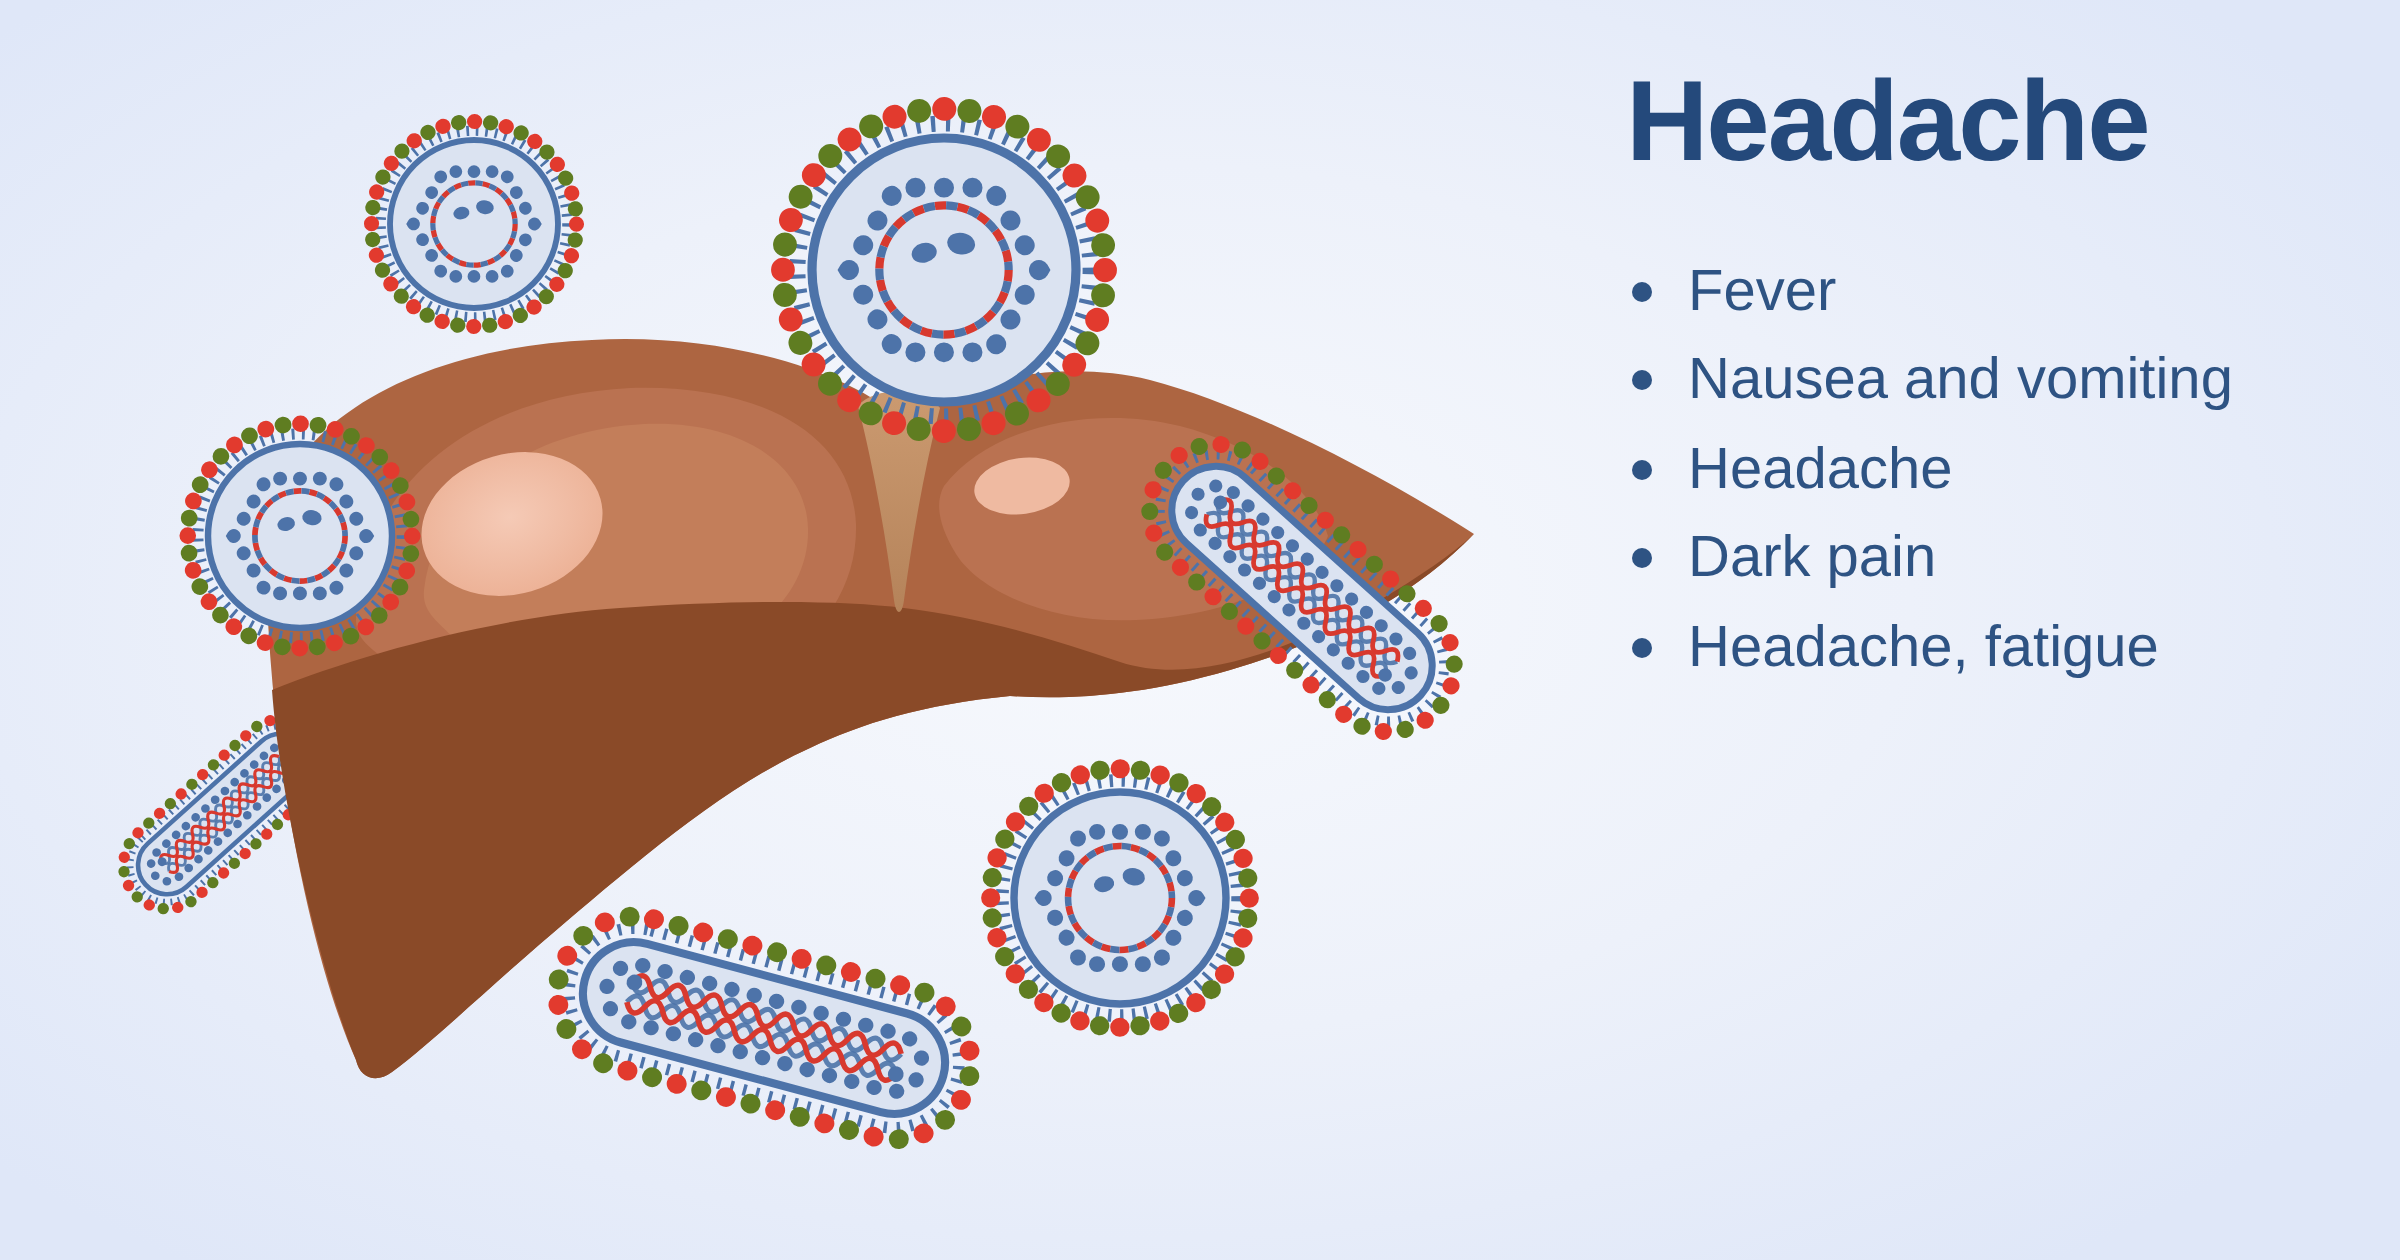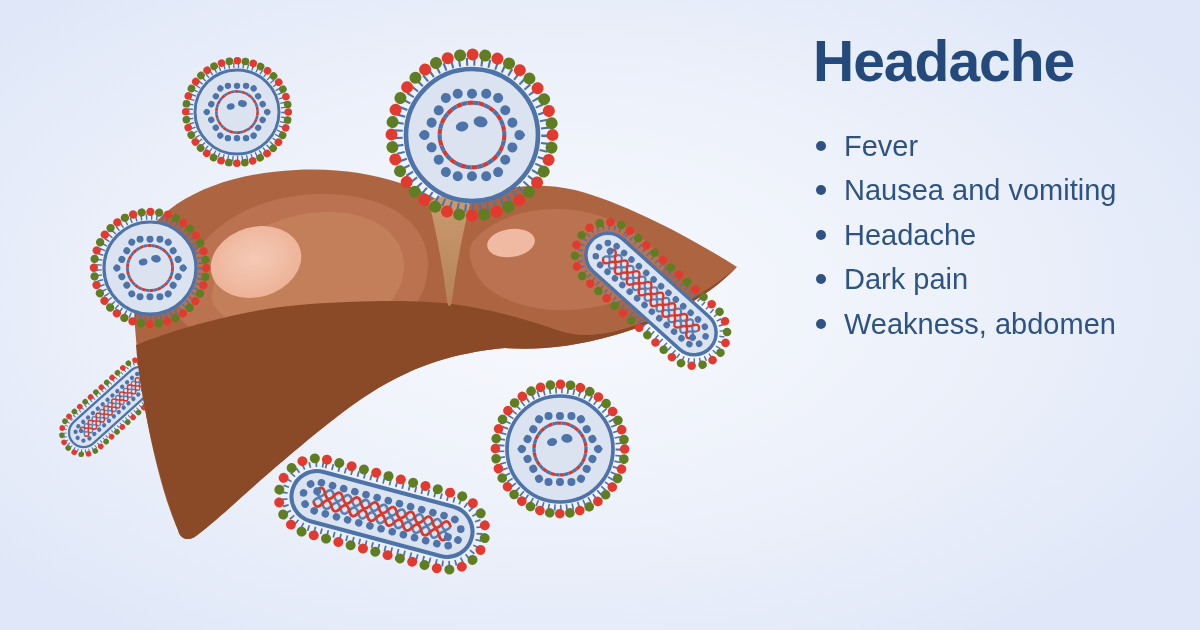--- a/index.html
+++ b/index.html
@@ -90,15 +90,15 @@
 </svg>
 </div>
 
 <div class="right-panel">
   <h1 class="title">Headache</h1>
   <ul class="symptoms">
     <li>Fever</li>
     <li>Nausea and vomiting</li>
     <li>Headache</li>
     <li>Dark pain</li>
-    <li>Weakness, abdomen</li>
+    <li>Headache, fatigue</li>
   </ul>
 </div>
 
 </body></html>

